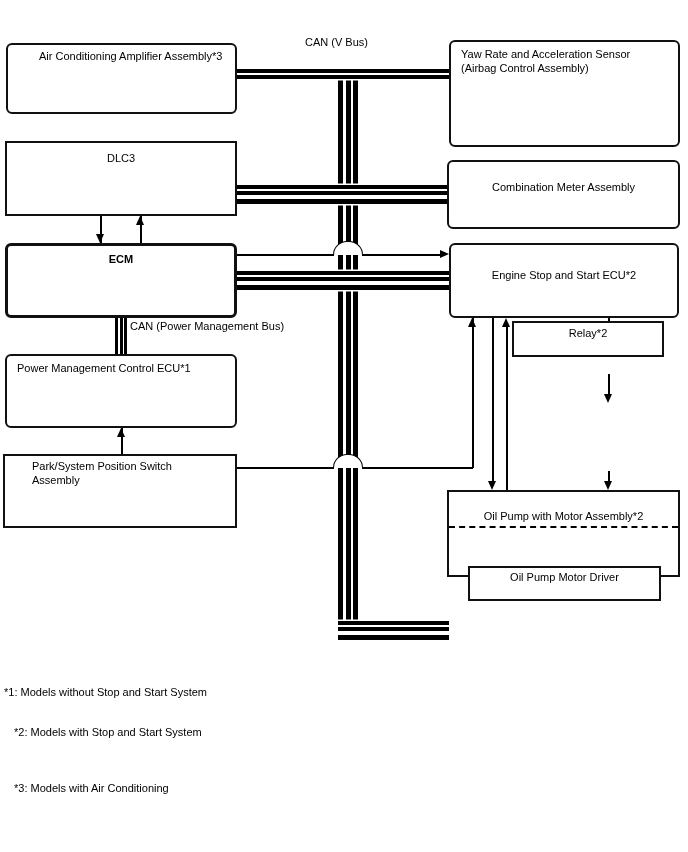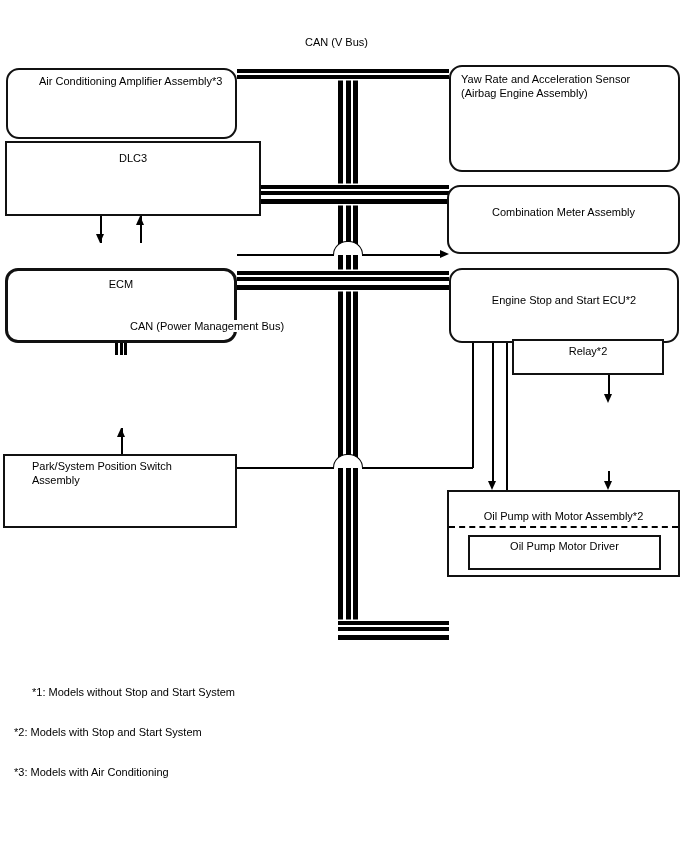--- a/index.html
+++ b/index.html
@@ -1,21 +1,21 @@
 <!DOCTYPE html>
 <html><head>
 <meta charset="utf-8">
 <style>
   html,body{margin:0;padding:0;background:#fff;}
   #canvas{
     position:relative;width:688px;height:852px;background:#fff;overflow:hidden;
     font-family:"Liberation Sans","DejaVu Sans",sans-serif;color:#000;
   }
   .node{position:absolute;background:#fff;border:2px solid #111;box-sizing:border-box;z-index:4;font-size:11px;line-height:1.3;}
-  .rounded{border-radius:13px;margin-top:25px;}
+  .rounded{border-radius:6px;}
   .thick{border-width:3px;}
   .lbl{display:block;}
   .tcenter{text-align:center;}
   
   .bus{position:absolute;z-index:1;}
   .hbus3{height:19px;z-index:2;box-shadow:0 0 0 1.5px #fff;
     background:linear-gradient(to bottom,#000 0 4px,#fff 4px 6px,#000 6px 10px,#fff 10px 14px,#000 14px 19px);}
   .hbus2{height:10px;z-index:2;box-shadow:0 0 0 1.5px #fff;
     background:linear-gradient(to bottom,#000 0 4px,#fff 4px 6px,#000 6px 10px);}
   .vbus3{width:20px;
@@ -77,59 +77,62 @@
   <div class="ah ah-down" style="left:604px;top:330px;"></div>
   <div class="vline" style="left:608px;top:374px;height:21px;"></div>
   <div class="ah ah-down" style="left:604px;top:394px;"></div>
   <div class="vline" style="left:608px;top:471px;height:11px;"></div>
   <div class="ah ah-down" style="left:604px;top:481px;"></div>
 
   <div class="node rounded" style="left:6px;top:43px;width:231px;height:71px;">
     <span class="lbl" style="padding:4px 10px 0 31px;">Air Conditioning Amplifier Assembly*3</span>
   </div>
 
-  <div class="node" style="left:5px;top:141px;width:256px;height:75px;">
+  <div class="node" style="left:5px;top:141px;width:232px;height:75px;">
     <span class="lbl tcenter" style="padding-top:8px;">DLC3</span>
   </div>
 
   <div class="node rounded thick" style="left:5px;top:243px;width:232px;height:75px;">
-    <span class="lbl tcenter" style="padding-top:6px;">ECM</span>
+    <span class="lbl tcenter" style="padding-top:6px;font-weight:bold;">ECM</span>
   </div>
 
+  <div class="node rounded" style="left:5px;top:354px;width:232px;height:74px;">
+    <span class="lbl" style="padding:5px 8px 0 10px;">Power Management Control ECU*1</span>
+  </div>
 
   <div class="node" style="left:3px;top:454px;width:234px;height:74px;">
     <span class="lbl" style="padding:3px 40px 0 27px;">Park/System Position Switch Assembly</span>
   </div>
 
   <div class="node rounded" style="left:449px;top:40px;width:231px;height:107px;">
-    <span class="lbl" style="padding:5px 12px 0 10px;">Yaw Rate and Acceleration Sensor (Airbag Engine Assembly)</span>
+    <span class="lbl" style="padding:5px 12px 0 10px;">Yaw Rate and Acceleration Sensor (Airbag Control Assembly)</span>
   </div>
 
   <div class="node rounded" style="left:447px;top:160px;width:233px;height:69px;">
     <span class="lbl tcenter" style="padding-top:18px;">Combination Meter Assembly</span>
   </div>
 
   <div class="node rounded" style="left:449px;top:243px;width:230px;height:75px;">
     <span class="lbl tcenter" style="padding-top:23px;">Engine Stop and Start ECU*2</span>
   </div>
 
-  <div class="node" style="left:512px;top:339px;width:152px;height:36px;">
+  <div class="node" style="left:512px;top:321px;width:152px;height:36px;">
     <span class="lbl tcenter" style="padding-top:3px;">Relay*2</span>
   </div>
 
 
   <div class="node" style="left:447px;top:490px;width:233px;height:87px;">
     <span class="lbl tcenter" style="padding-top:17px;">Oil Pump with Motor Assembly*2</span>
   </div>
   <div class="dashed" style="left:449px;top:526px;width:229px;"></div>
-  <div class="node" style="left:468px;top:535px;width:193px;height:35px;z-index:5;">
+  <div class="node" style="left:468px;top:566px;width:193px;height:35px;z-index:5;">
     <span class="lbl tcenter" style="padding-top:2px;">Oil Pump Motor Driver</span>
   </div>
 
 
   <div class="floatlabel" style="left:305px;top:36px;">CAN (V Bus)</div>
   <div class="floatlabel" style="left:130px;top:320px;background:#fff;">CAN (Power Management Bus)</div>
 
-  <div class="footnote" style="left:32px;top:686px;">*1: Models without Stop and Start System</div>
+  <div class="footnote" style="left:4px;top:686px;">*1: Models without Stop and Start System</div>
   <div class="footnote" style="left:14px;top:726px;">*2: Models with Stop and Start System</div>
-  <div class="footnote" style="left:14px;top:766px;">*3: Models with Air Conditioning</div>
+  <div class="footnote" style="left:14px;top:782px;">*3: Models with Air Conditioning</div>
 
 </div>
 
 </body></html>

